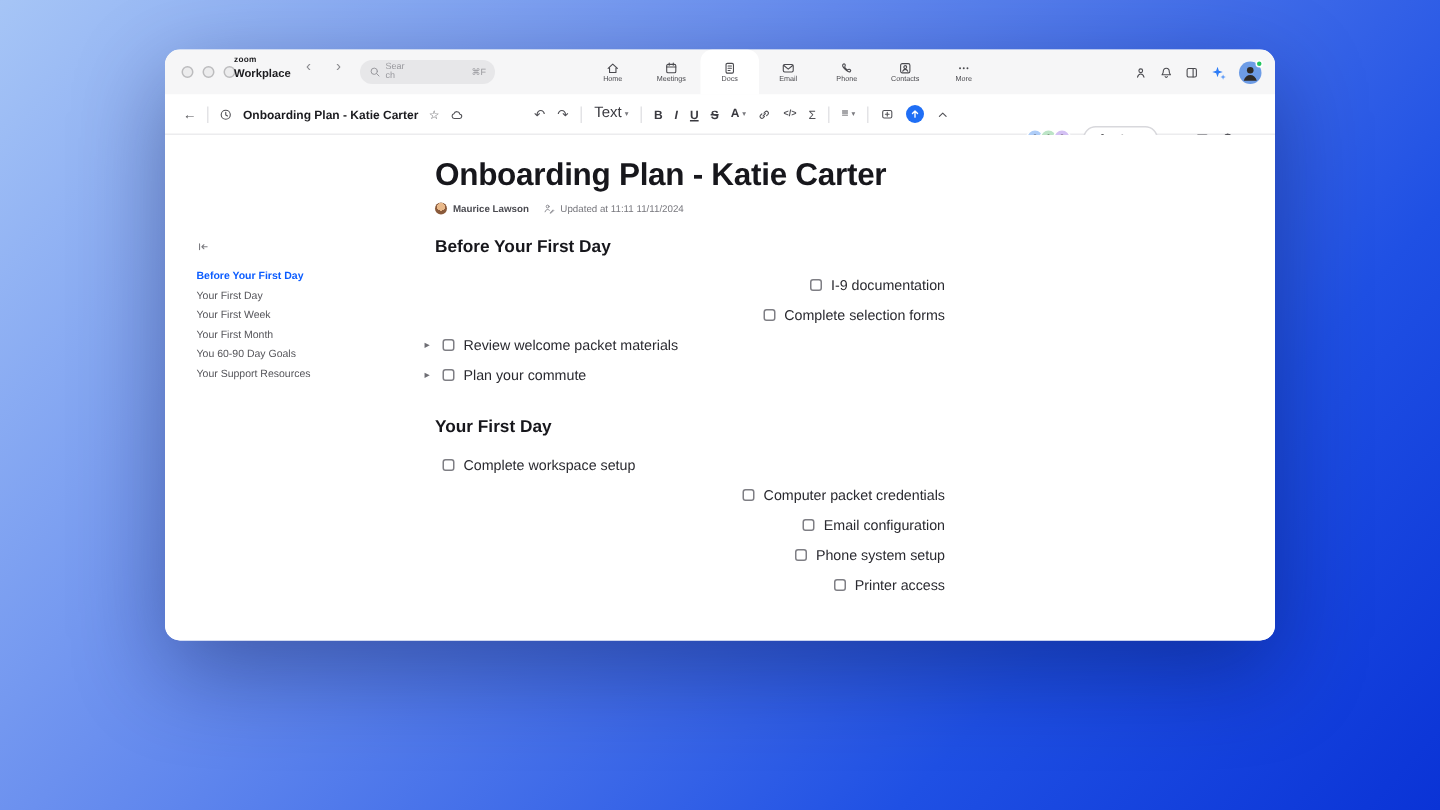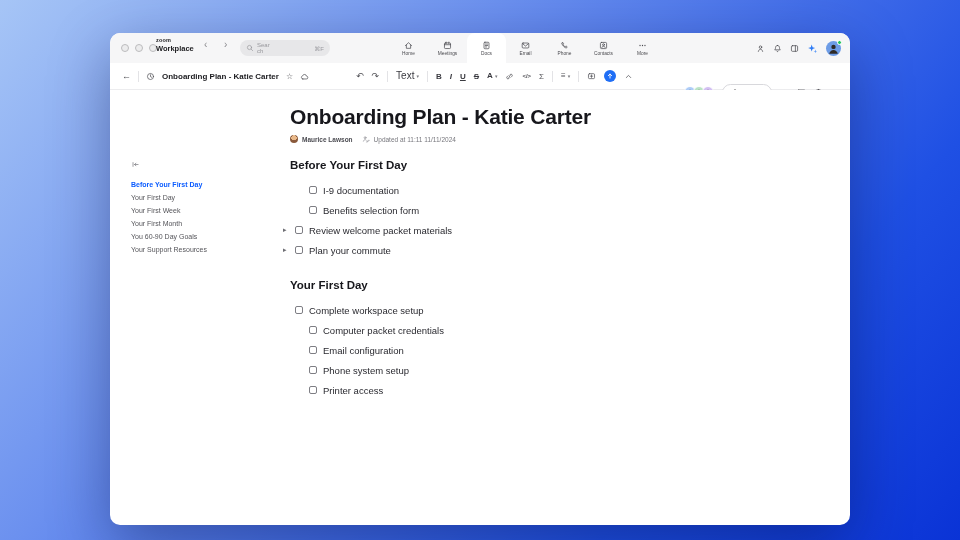--- a/index.html
+++ b/index.html
@@ -1,20 +1,20 @@
 <!DOCTYPE html>
 <html><head>
 <meta charset="utf-8">
 <style>
   * { margin:0; padding:0; box-sizing:border-box; }
   html,body { width:960px; height:540px; overflow:hidden;
     font-family:"Liberation Sans","DejaVu Sans",sans-serif; }
   body { background:linear-gradient(132deg,#a6c5f6 0%,#6b90ef 35%,#1f50e4 75%,#0a33d6 100%); position:relative; }
 
-  .window { position:absolute; left:110px; top:33px; width:740px; height:492px;
+  .window { position:absolute; left:110px; top:33px; width:740px; height:394px;
     background:#fff; border-radius:10px; overflow:hidden;
     box-shadow:0 20px 60px rgba(2,10,60,.38); }
 
   
   .chrome { position:relative; height:30px; background:#f6f6f7; }
   .lights { position:absolute; left:11px; top:11px; display:flex; gap:6px; }
   .lights span { width:8px; height:8px; border-radius:50%; border:1px solid #bcbcbe; background:#ececed; }
   .logo { position:absolute; left:46px; top:5px; line-height:1; color:#1c1c1f; }
   .logo .l1 { font-size:5.5px; font-weight:800; letter-spacing:.2px; }
   .logo .l2 { font-size:7.5px; font-weight:700; margin-top:1px; }
@@ -82,21 +82,21 @@
   .byline .bava { width:8px; height:8px; border-radius:50%;
     background:radial-gradient(circle at 50% 35%, #e9b98a 0 40%, #8a5a3b 41% 100%); flex:none; }
   .byline .bname { font-weight:700; color:#4c4c52; }
   .byline .pei { width:8px; height:8px; color:#8a8a90; margin-left:5px; }
 
   .sech { margin-top:18px; font-size:11.5px; line-height:14px; font-weight:700; color:#17171c; }
   .sech:first-child { margin-top:14px; }
   .rows { margin-top:8px; }
   .row { position:relative; height:20px; display:flex; align-items:center; padding-left:5px;
     font-size:9.5px; color:#2a2a30; }
-  .row.lvl1 { padding-left:19px; }
+  .row.lvl1 { padding-left:19px;justify-content:flex-end; }
   .tgl { position:absolute; left:-7px; top:50%; transform:translateY(-50%); font-size:7px; color:#6e6e74; }
   .cbx { width:8px; height:8px; border:1px solid #7e7e84; border-radius:2px; background:#fff;
     margin-right:6px; flex:none; }
   svg { width:100%; height:100%; display:block; }
 </style>
 </head>
 <body>
 
 <div class="window">
 
@@ -395,21 +395,21 @@
       </div>
       <div id="sections">
           <div class="sech">Before Your First Day</div>
           <div class="rows">
             <div class="row lvl1">
               <span class="cbx"></span>
               <span class="lbl">I-9 documentation</span>
             </div>
             <div class="row lvl1">
               <span class="cbx"></span>
-              <span class="lbl">Benefits selection form</span>
+              <span class="lbl">Complete selection forms</span>
             </div>
             <div class="row lvl0">
               <span class="tgl">▸</span>
               <span class="cbx"></span>
               <span class="lbl">Review welcome packet materials</span>
             </div>
             <div class="row lvl0">
               <span class="tgl">▸</span>
               <span class="cbx"></span>
               <span class="lbl">Plan your commute</span>

